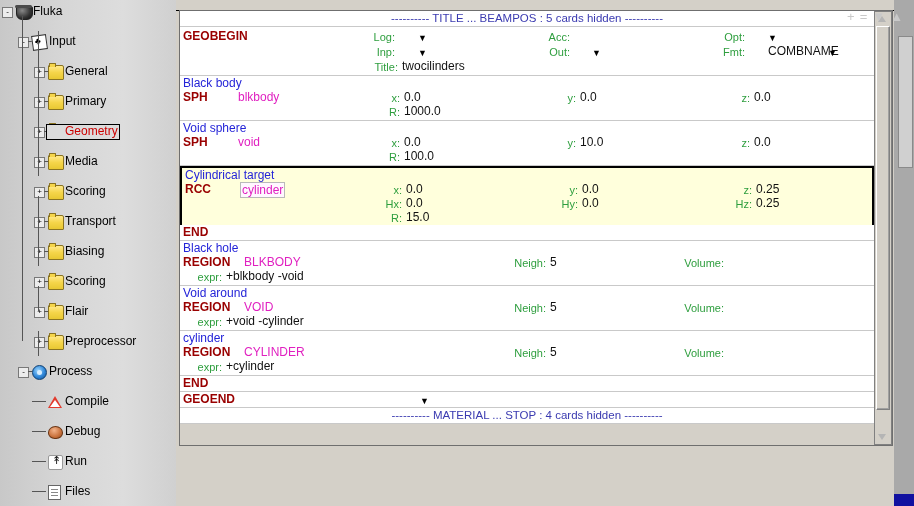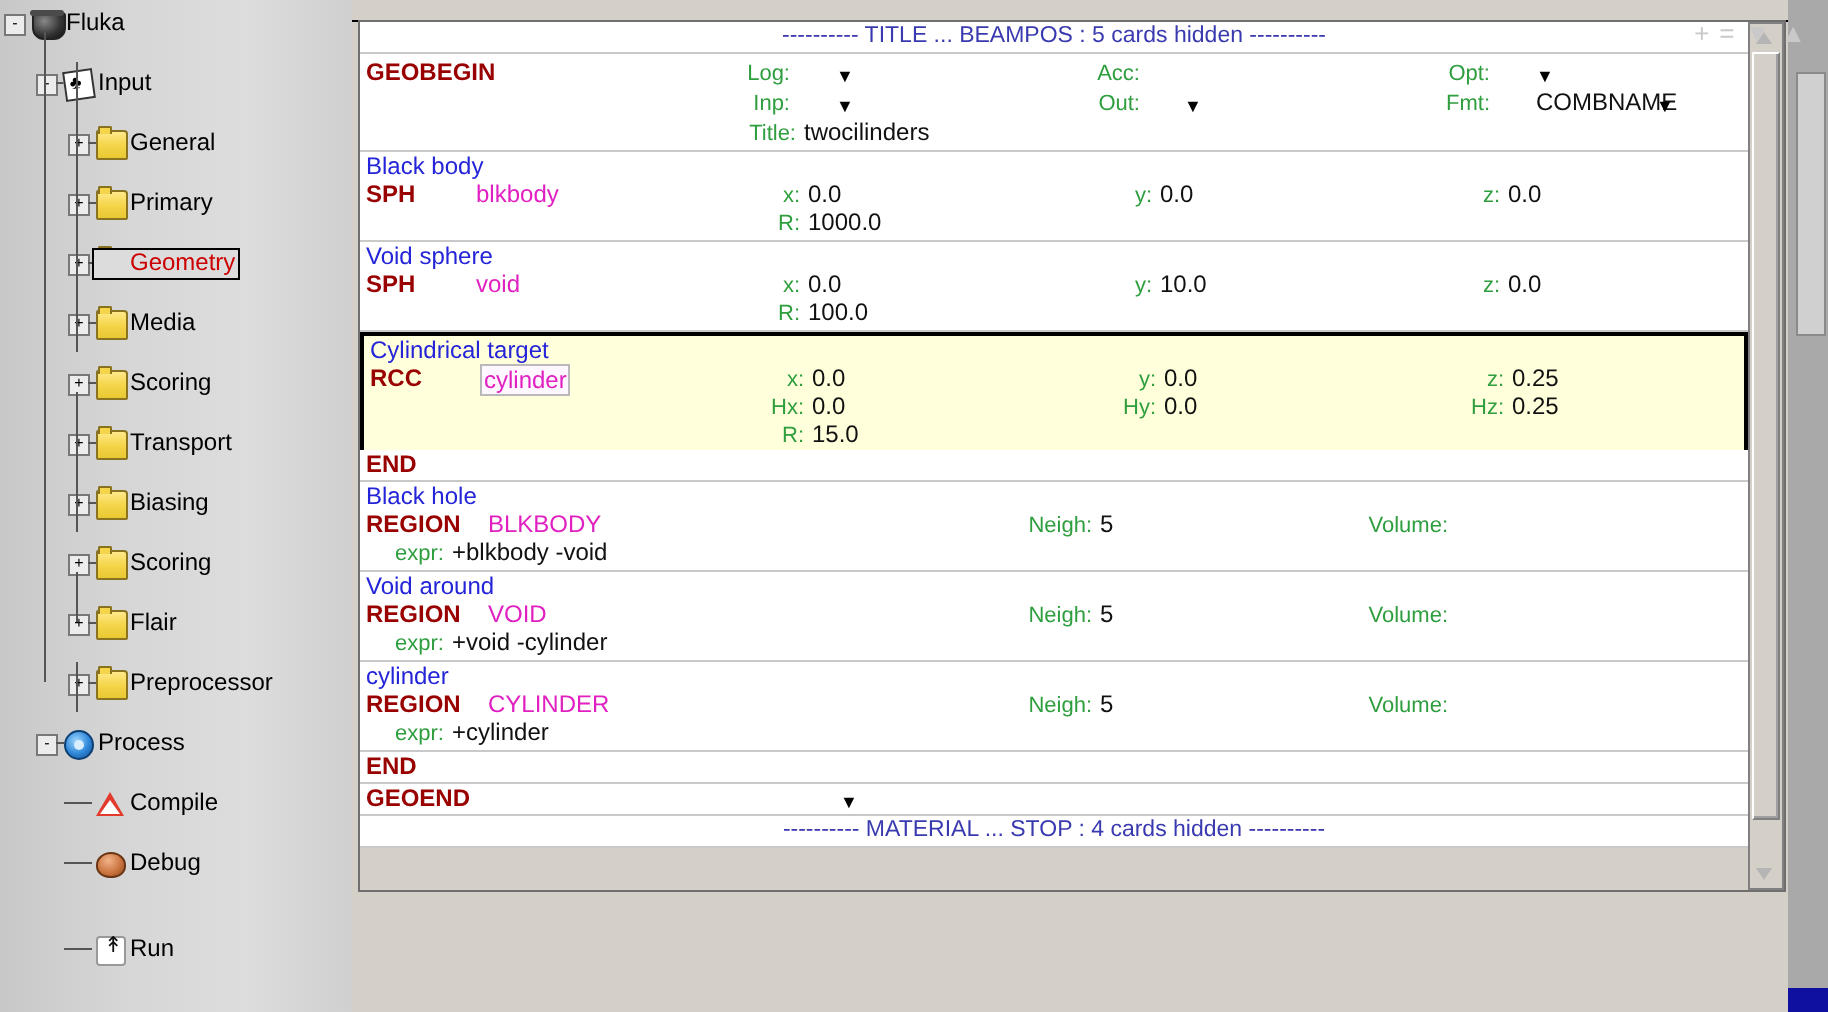--- a/index.html
+++ b/index.html
@@ -221,24 +221,29 @@
         <div class="node" style="top: 195px;">
           <div class="hline" style="left: 32px; top: 7px; width: 14px;"></div>
           <div class="ico ico-warn" style="left: 48px;"></div>
           <div class="lbl" style="left: 65px;">Compile</div>
         </div>
         <div class="node" style="top: 210px;">
           <div class="hline" style="left: 32px; top: 7px; width: 14px;"></div>
           <div class="ico ico-bug" style="left: 48px;"></div>
           <div class="lbl" style="left: 65px;">Debug</div>
         </div>
-        <div class="node" style="top: 238px;">
+        <div class="node" style="top: 225px;">
           <div class="hline" style="left: 32px; top: 7px; width: 14px;"></div>
           <div class="ico ico-run" style="left: 48px;"></div>
           <div class="lbl" style="left: 65px;">Run</div>
+        </div>
+        <div class="node" style="top: 240px;">
+          <div class="hline" style="left: 32px; top: 7px; width: 14px;"></div>
+          <div class="ico ico-file" style="left: 48px;"></div>
+          <div class="lbl" style="left: 65px;">Files</div>
         </div>
         <div class="vline" style="left: 22px; top: 12px; height: 325px;"></div>
         <div class="vline" style="left: 38px; top: 27px; height: 145px;"></div>
         <div class="vline" style="left: 38px; top: 192px; height: 70px;"></div>
         <div class="vline" style="left: 38px; top: 282px; height: 25px;"></div>
         <div class="vline" style="left: 38px; top: 327px; height: 25px;"></div>
       </div>
   </div>
 
   <div class="main">

